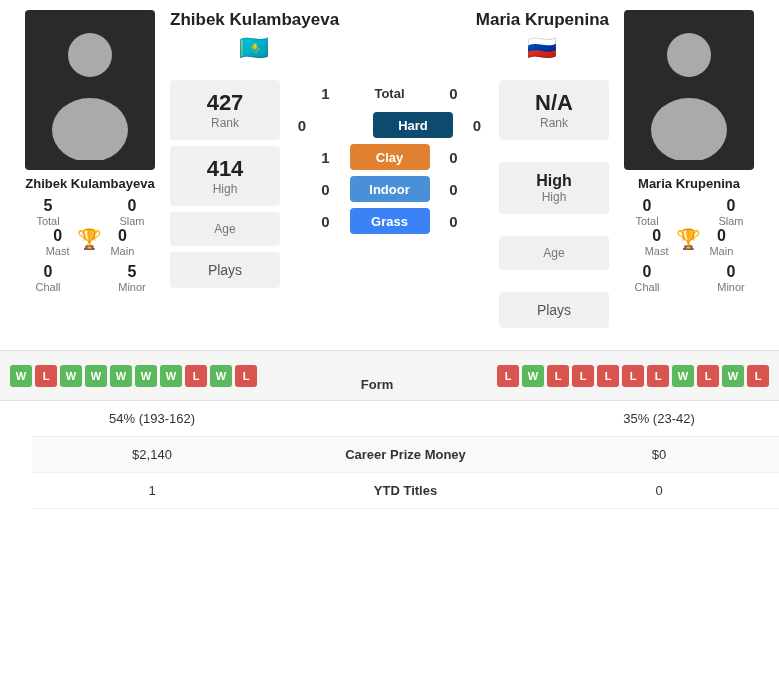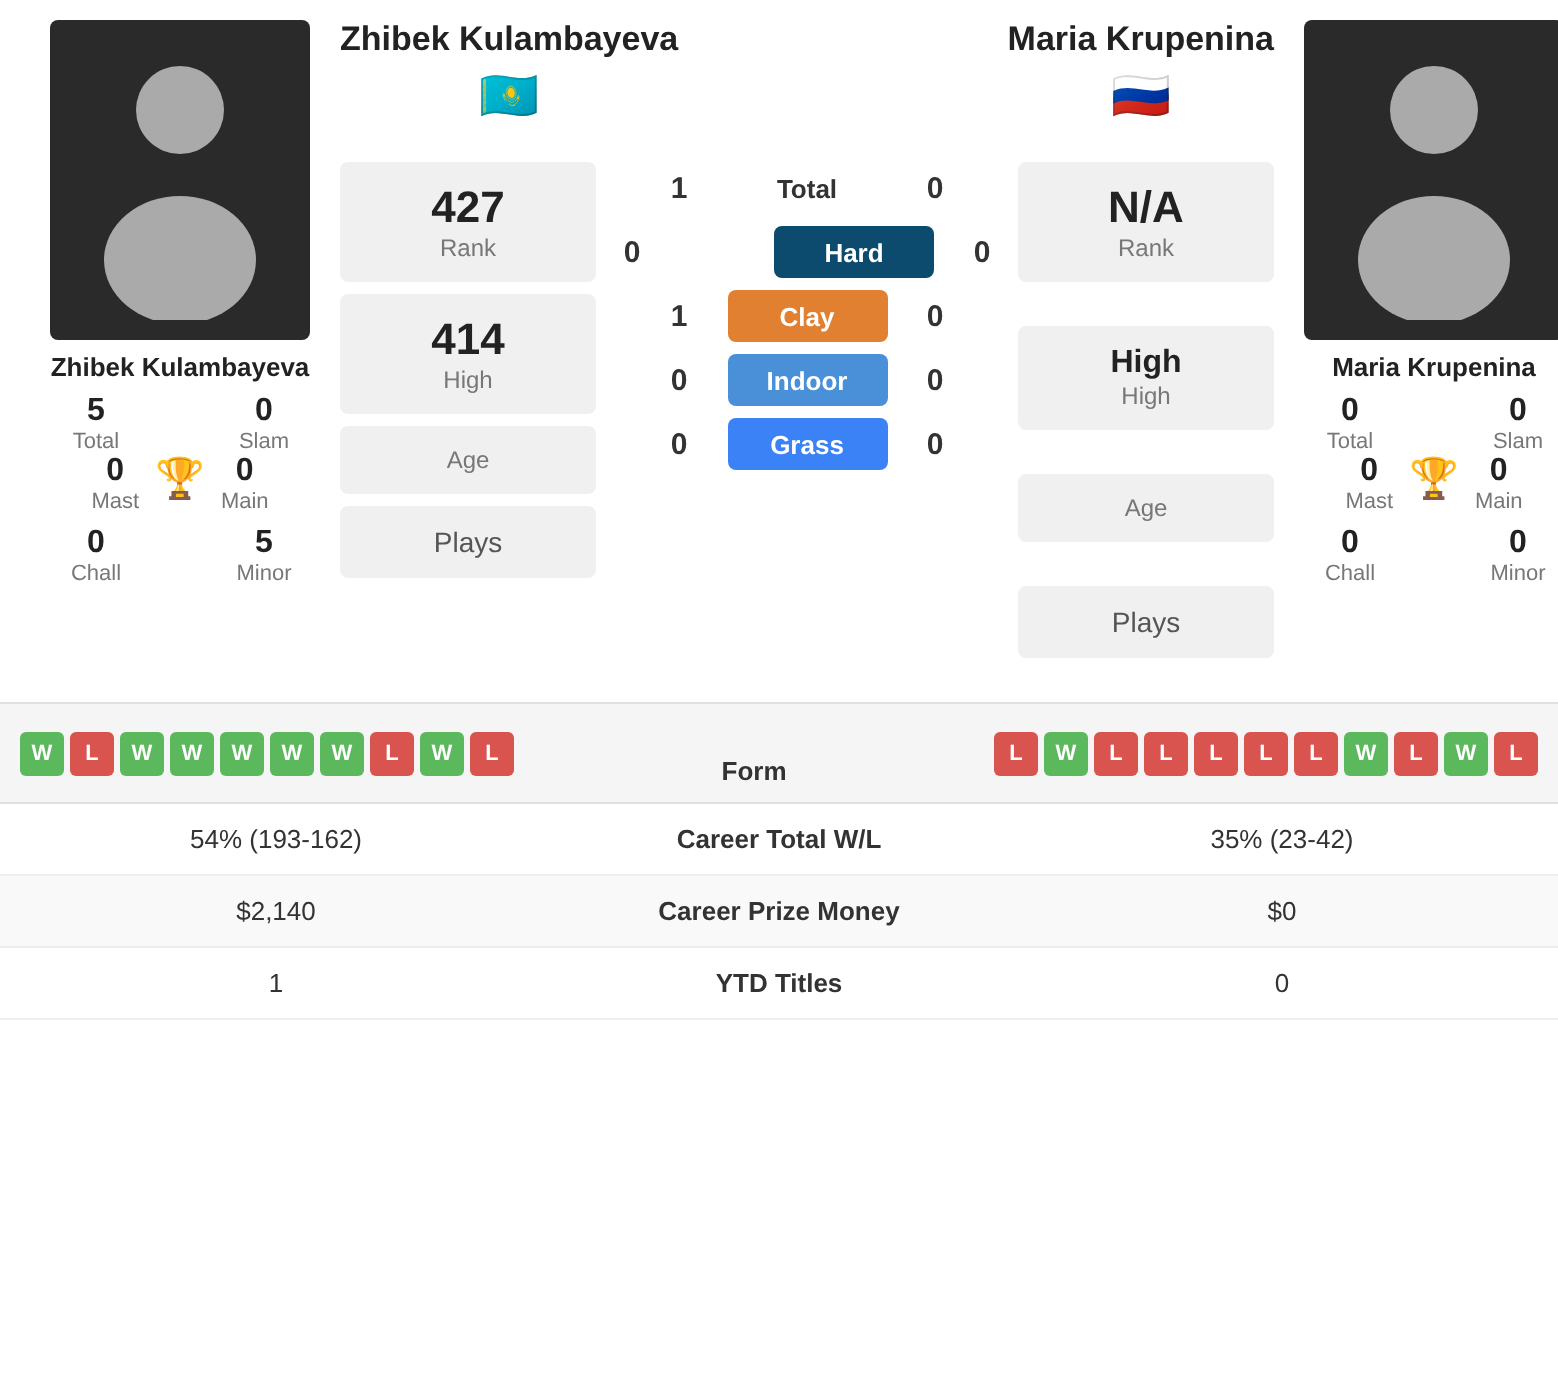--- a/index.html
+++ b/index.html
@@ -119,23 +119,24 @@
 
     
     .stats-table {
       width: 100%;
     }
 
     .stats-row {
       display: flex;
       align-items: center;
       justify-content: space-between;
-      padding: 10px 38px;
+      padding: 10px 20px;
       border-bottom: 1px solid #eee;
       background: #fff;
+      margin-left: 32px;
     }
 
     .stats-row:nth-child(even) {
       background: #f9f9f9;
     }
 
     .stats-row-label {
       font-size: 13px;
       font-weight: bold;
       color: #333;
@@ -198,21 +199,21 @@
       justify-content: space-between;
       align-items: flex-start;
       gap: 8px;
       margin-top: 8px;
     }
 
     .stat-box {
       background: #f0f0f0;
       border-radius: 4px;
       padding: 10px 0;
-      width: 128px;
+      width: 110px;
       text-align: center;
       flex-shrink: 0;
     }
 
     .stat-box-value {
       font-size: 22px;
       font-weight: bold;
       color: #222;
     }
 
@@ -475,21 +476,20 @@
         <div class="form-badge win">W</div>
         <div class="form-badge loss">L</div>
         <div class="form-badge win">W</div>
         <div class="form-badge loss">L</div>
       </div>
   </div>
 
   <div class="stats-table" id="stats-table">
       <div class="stats-row">
         <div class="stats-row-value">54% (193-162)</div>
-        <div class="stats-row-label">Career Total W/L</div>
         <div class="stats-row-value">35% (23-42)</div>
       </div>
       <div class="stats-row">
         <div class="stats-row-value">$2,140</div>
         <div class="stats-row-label">Career Prize Money</div>
         <div class="stats-row-value">$0</div>
       </div>
       <div class="stats-row">
         <div class="stats-row-value">1</div>
         <div class="stats-row-label">YTD Titles</div>

